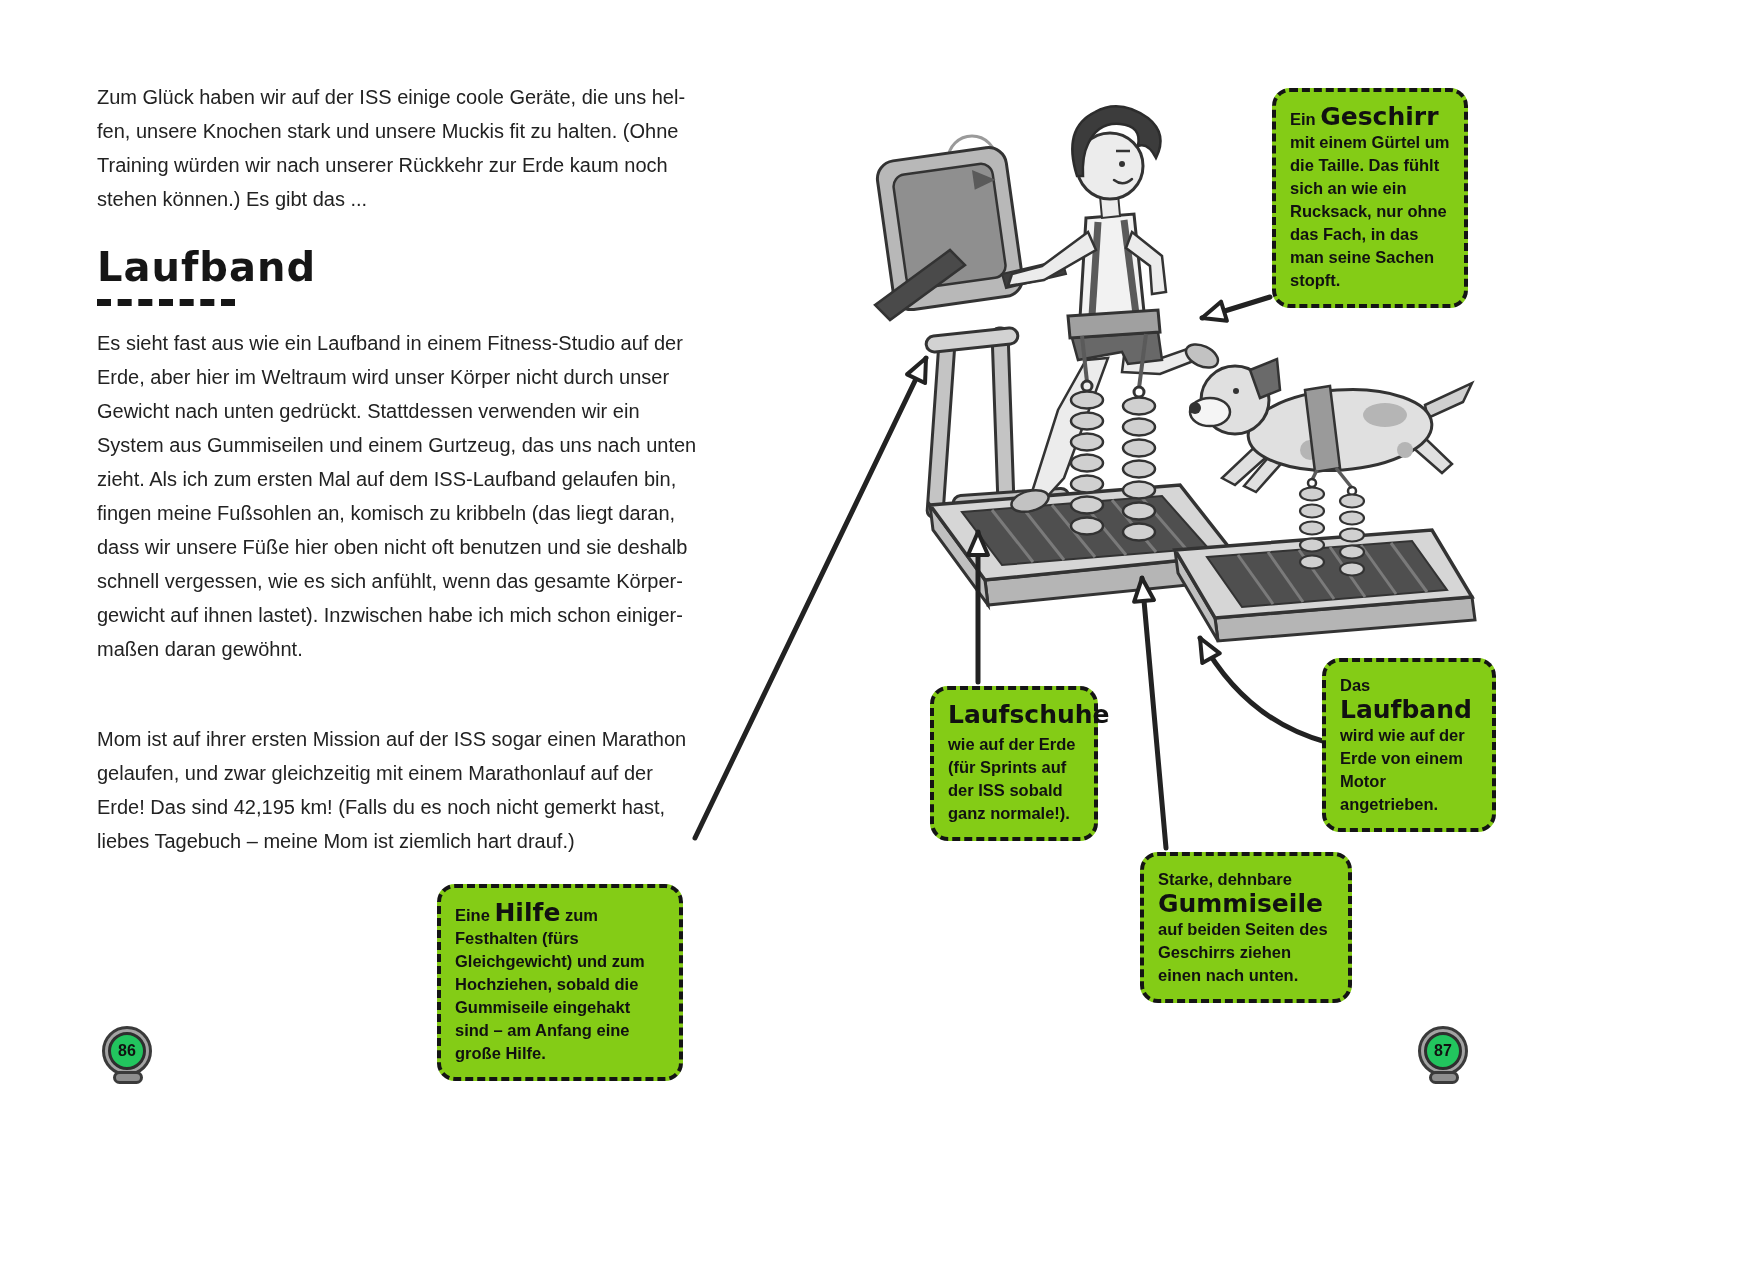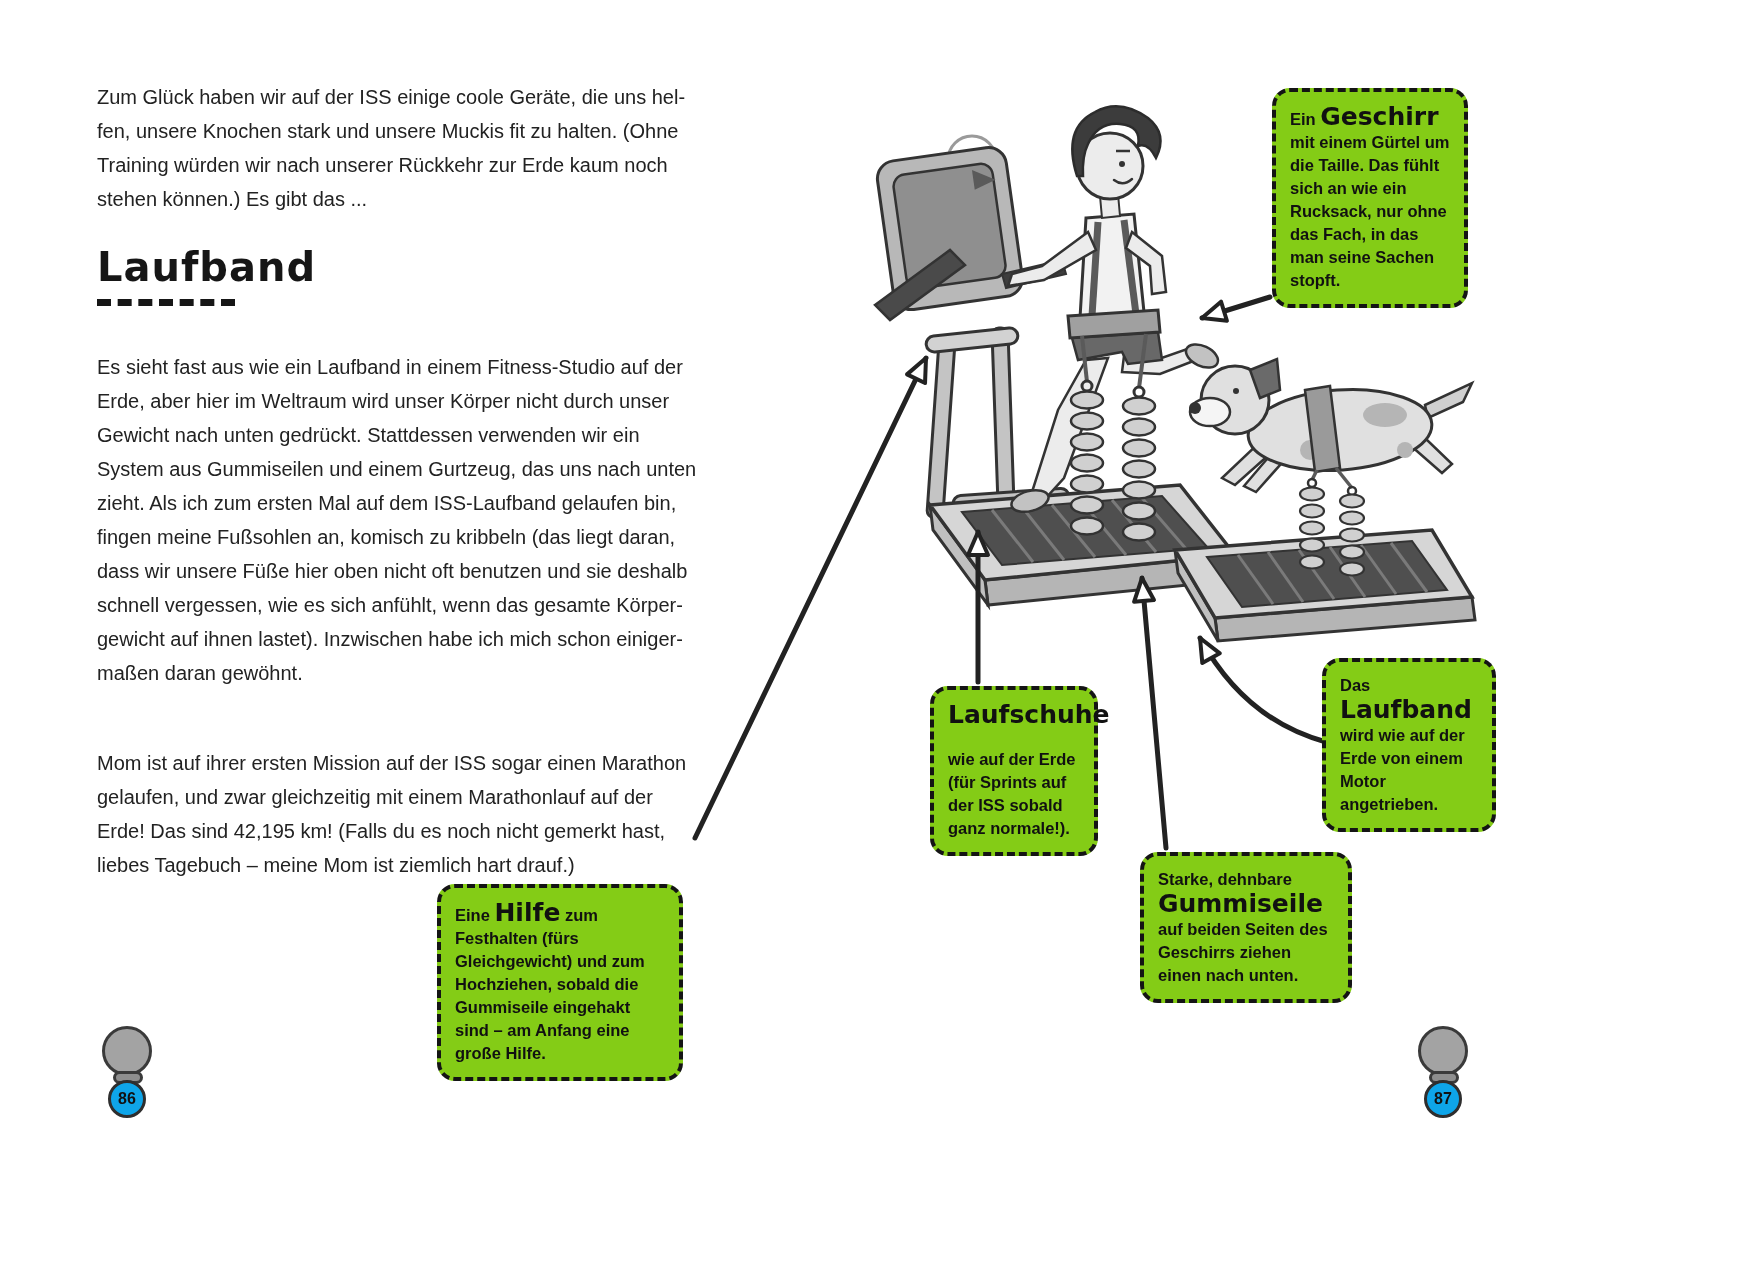--- a/index.html
+++ b/index.html
@@ -9,44 +9,44 @@
   }
   .text-col { position:absolute; left:97px; top:80px; width:665px; }
   .para {
     font-size:20px; line-height:34px; white-space:pre-line; margin:0; color:#222222;
   }
   .heading {
     font-family:"DejaVu Sans", sans-serif; font-weight:800; font-size:40px;
     letter-spacing:1px; margin:28px 0 0 0; color:#161616;
   }
   .heading-underline { width:138px; border-top:7px dashed #161616; margin-top:9px; }
-  .para1 { margin-top:44px; }
+  .para1 { margin-top:20px; }
   .para2 { margin-top:56px; }
 
   .callout {
     position:absolute; background:#84cc16; border:4px dashed #141414;
     border-radius:18px; padding:12px 14px; font-weight:bold; font-size:16.5px;
     line-height:23px; color:#111111; z-index:3; box-sizing:border-box;
   }
   .term {
     font-family:"DejaVu Sans", sans-serif; font-weight:800; font-size:25px; line-height:26px;
   }
-  .term-block { display:block; margin-bottom:20px; }
+  .term-block { display:block; margin-bottom:5px; }
 
   .illu { position:absolute; left:650px; top:60px; z-index:1; }
 
   .badge { position:absolute; width:56px; height:60px; z-index:2; }
   .helmet { position:absolute; left:2px; top:2px; width:50px; height:50px;
     background:#a3a3a3; border:3px solid #3a3a3a; border-radius:50%; box-sizing:border-box; }
   .helmet-chin { position:absolute; left:13px; bottom:0; width:30px; height:13px;
     background:#8e8e8e; border:3px solid #3a3a3a; border-radius:7px; box-sizing:border-box; }
   .visor { position:absolute; left:8px; top:8px; width:38px; height:38px;
-    background:#0ea5e9; border:3px solid #2e2e2e; border-radius:50%; box-sizing:border-box;
+    background:#22c55e; border:3px solid #2e2e2e; border-radius:50%; box-sizing:border-box;
     display:flex; align-items:center; justify-content:center;
-    font-weight:800; font-size:16px; color:#111111;margin-top:48px; }
+    font-weight:800; font-size:16px; color:#111111; }
 </style>
 </head>
 <body>
 
 <div class="spread">
 
   <div class="text-col">
     <p class="para">Zum Glück haben wir auf der ISS einige coole Geräte, die uns hel-
 fen, unsere Knochen stark und unsere Muckis fit zu halten. (Ohne
 Training würden wir nach unserer Rückkehr zur Erde kaum noch

